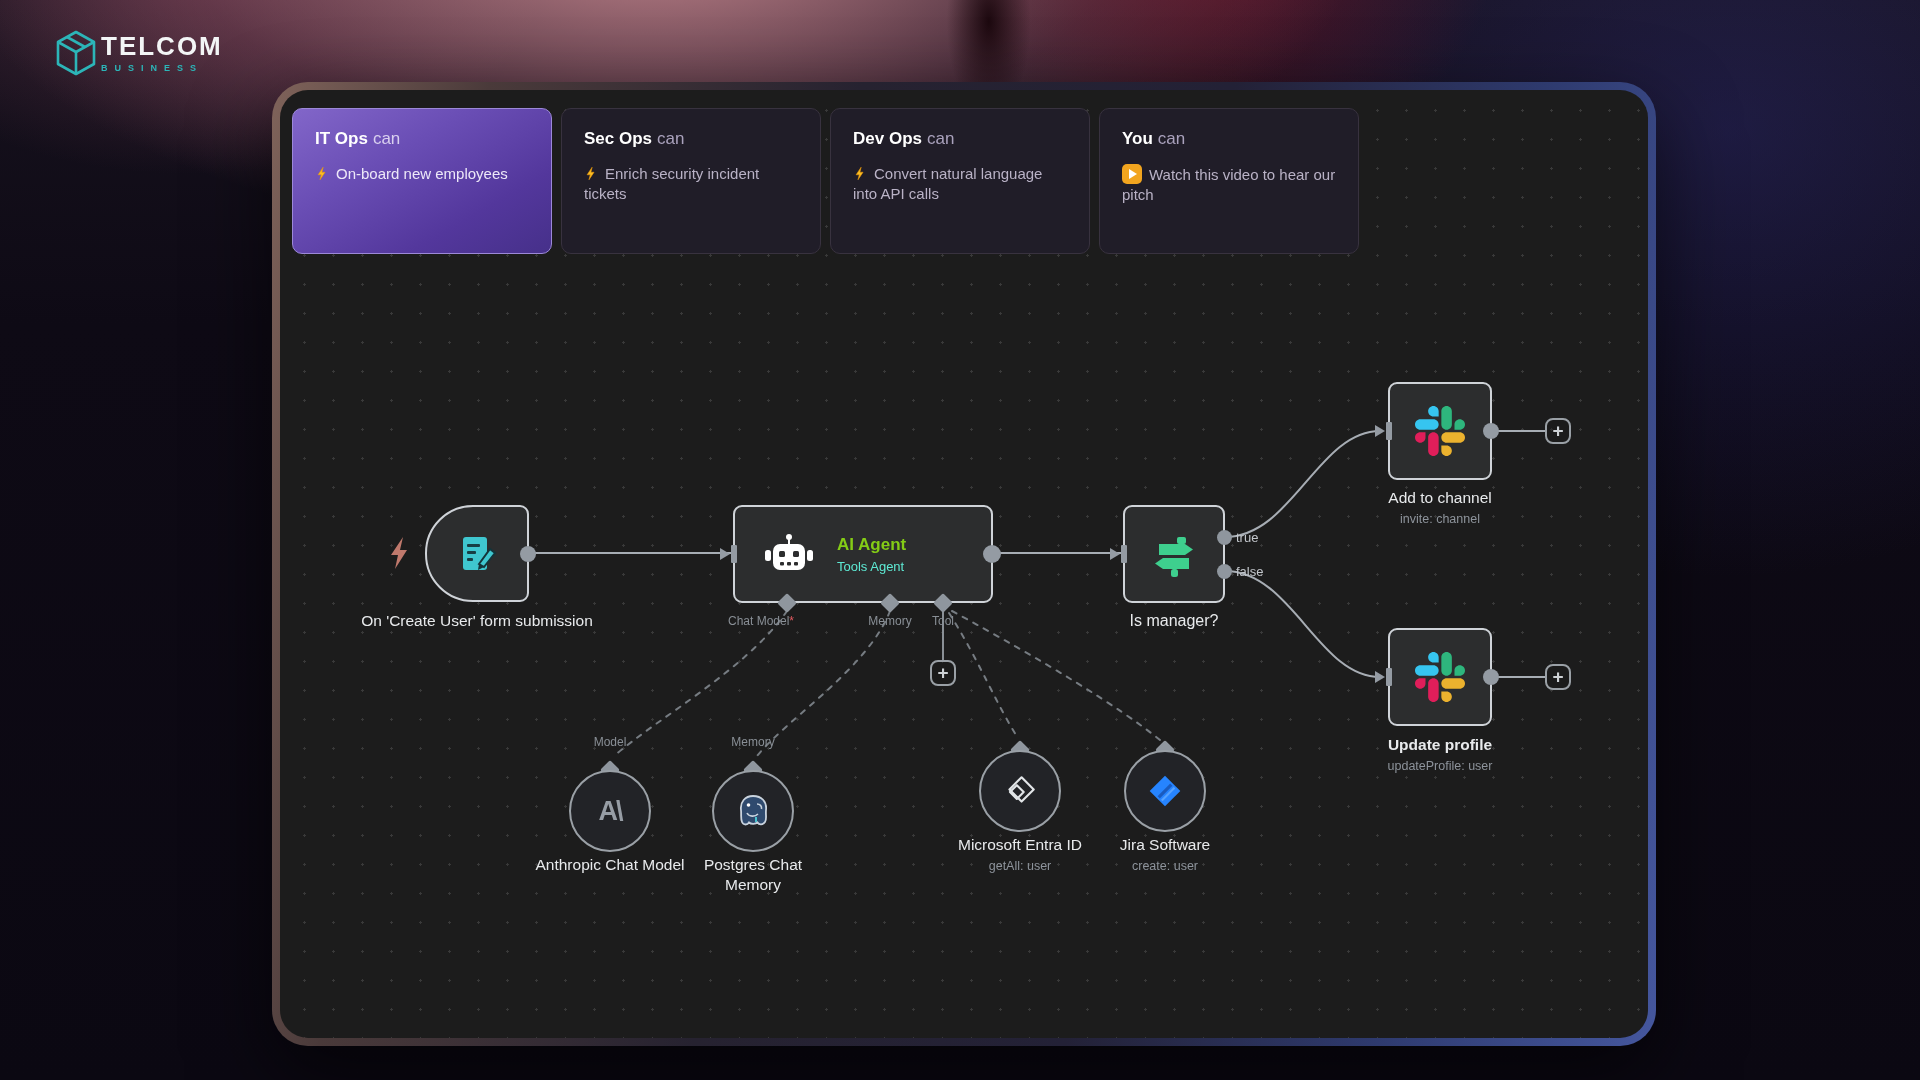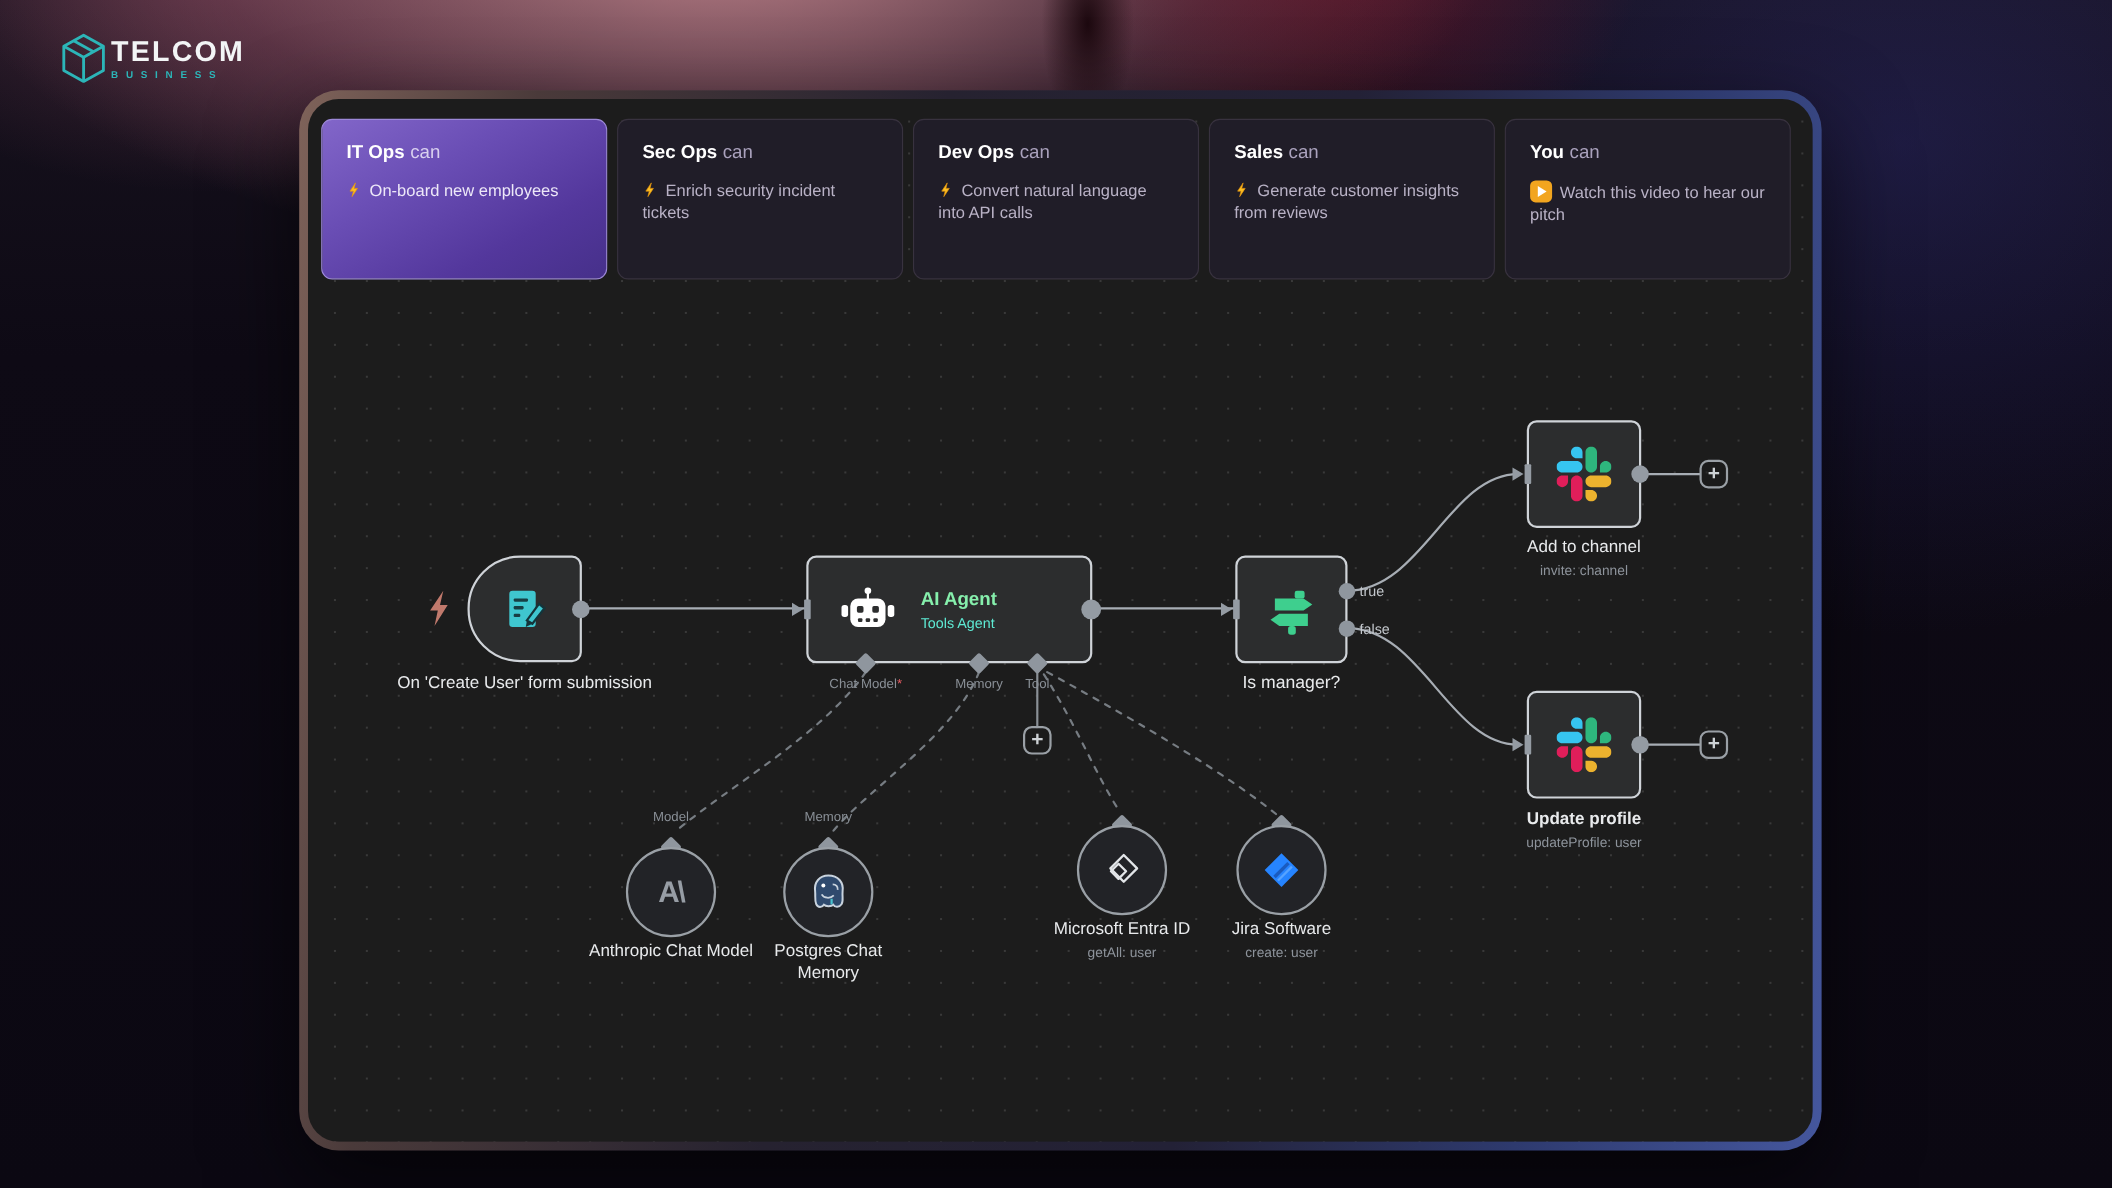--- a/index.html
+++ b/index.html
@@ -136,30 +136,20 @@
         <span class="who">Dev Ops</span><span class="rest">can</span>
       </div>
       <span class="card-desc">
         <svg class="bolt-ic" viewBox="0 0 24 24">
               <path fill="#fbbf24" stroke="#e8960c" stroke-width="1" d="M13 2 L5 14 h5 l-2 8 8-12 h-5 z"></path>
             </svg><span>Convert natural language into API calls</span>
       </span>
     </div>
     <div class="card">
       <div class="card-title">
-        <span class="who">Sales</span><span class="rest">can</span>
-      </div>
-      <span class="card-desc">
-        <svg class="bolt-ic" viewBox="0 0 24 24">
-              <path fill="#fbbf24" stroke="#e8960c" stroke-width="1" d="M13 2 L5 14 h5 l-2 8 8-12 h-5 z"></path>
-            </svg><span>Generate customer insights from reviews</span>
-      </span>
-    </div>
-    <div class="card">
-      <div class="card-title">
         <span class="who">You</span><span class="rest">can</span>
       </div>
       <span class="card-desc">
         <span class="play-ic"></span><span>Watch this video to hear our pitch</span>
       </span>
     </div>
   </div>
 
   <svg class="wires">
     <path d="M250 463 L453 463" stroke="#a7adb4" stroke-width="2" fill="none"></path>
@@ -200,29 +190,29 @@
       <rect x="2" y="17" width="6" height="11" rx="2.5" fill="#fff"></rect>
       <rect x="44" y="17" width="6" height="11" rx="2.5" fill="#fff"></rect>
       <rect x="10" y="11" width="32" height="26" rx="7" fill="#fff"></rect>
       <rect x="16" y="18" width="6" height="6" rx="1.5" fill="#2c2d2e"></rect>
       <rect x="30" y="18" width="6" height="6" rx="1.5" fill="#2c2d2e"></rect>
       <rect x="17" y="29" width="4" height="3.5" rx="1" fill="#2c2d2e"></rect>
       <rect x="24" y="29" width="4" height="3.5" rx="1" fill="#2c2d2e"></rect>
       <rect x="31" y="29" width="4" height="3.5" rx="1" fill="#2c2d2e"></rect>
     </svg>
     <div>
-      <div style="color:#86efac; font-size:17px; font-weight:700;">AI Agent</div>
+      <div style="color:#84cc16; font-size:17px; font-weight:700;">AI Agent</div>
       <div style="color:#5eead4; font-size:13px; margin-top:4px;">Tools Agent</div>
     </div>
     <span class="out-dot" style="width:18px;height:18px;right:-10px;"></span>
   </div>
   <span class="diamond" style="left:500px; top:506px;"></span>
   <span class="diamond" style="left:603px; top:506px;"></span>
   <span class="diamond" style="left:656px; top:506px;"></span>
-  <div class="portlabel" style="left:507px; top:524px;">
+  <div class="portlabel" style="left:481px; top:524px;">
     <span>Chat Model</span><span class="req">*</span>
   </div>
   <div class="portlabel" style="left:610px; top:524px;">Memory</div>
   <div class="portlabel" style="left:663px; top:524px;">Tool</div>
   <div class="plusbtn" style="left:650px; top:570px;">+</div>
 
   <div class="node" style="left:843px; top:415px; width:102px; height:98px;">
     <span class="in-port"></span>
     <svg width="48" height="48" viewBox="0 0 48 48">
       <rect x="27" y="7" width="9" height="7" rx="2" fill="#3ecf8e"></rect>

